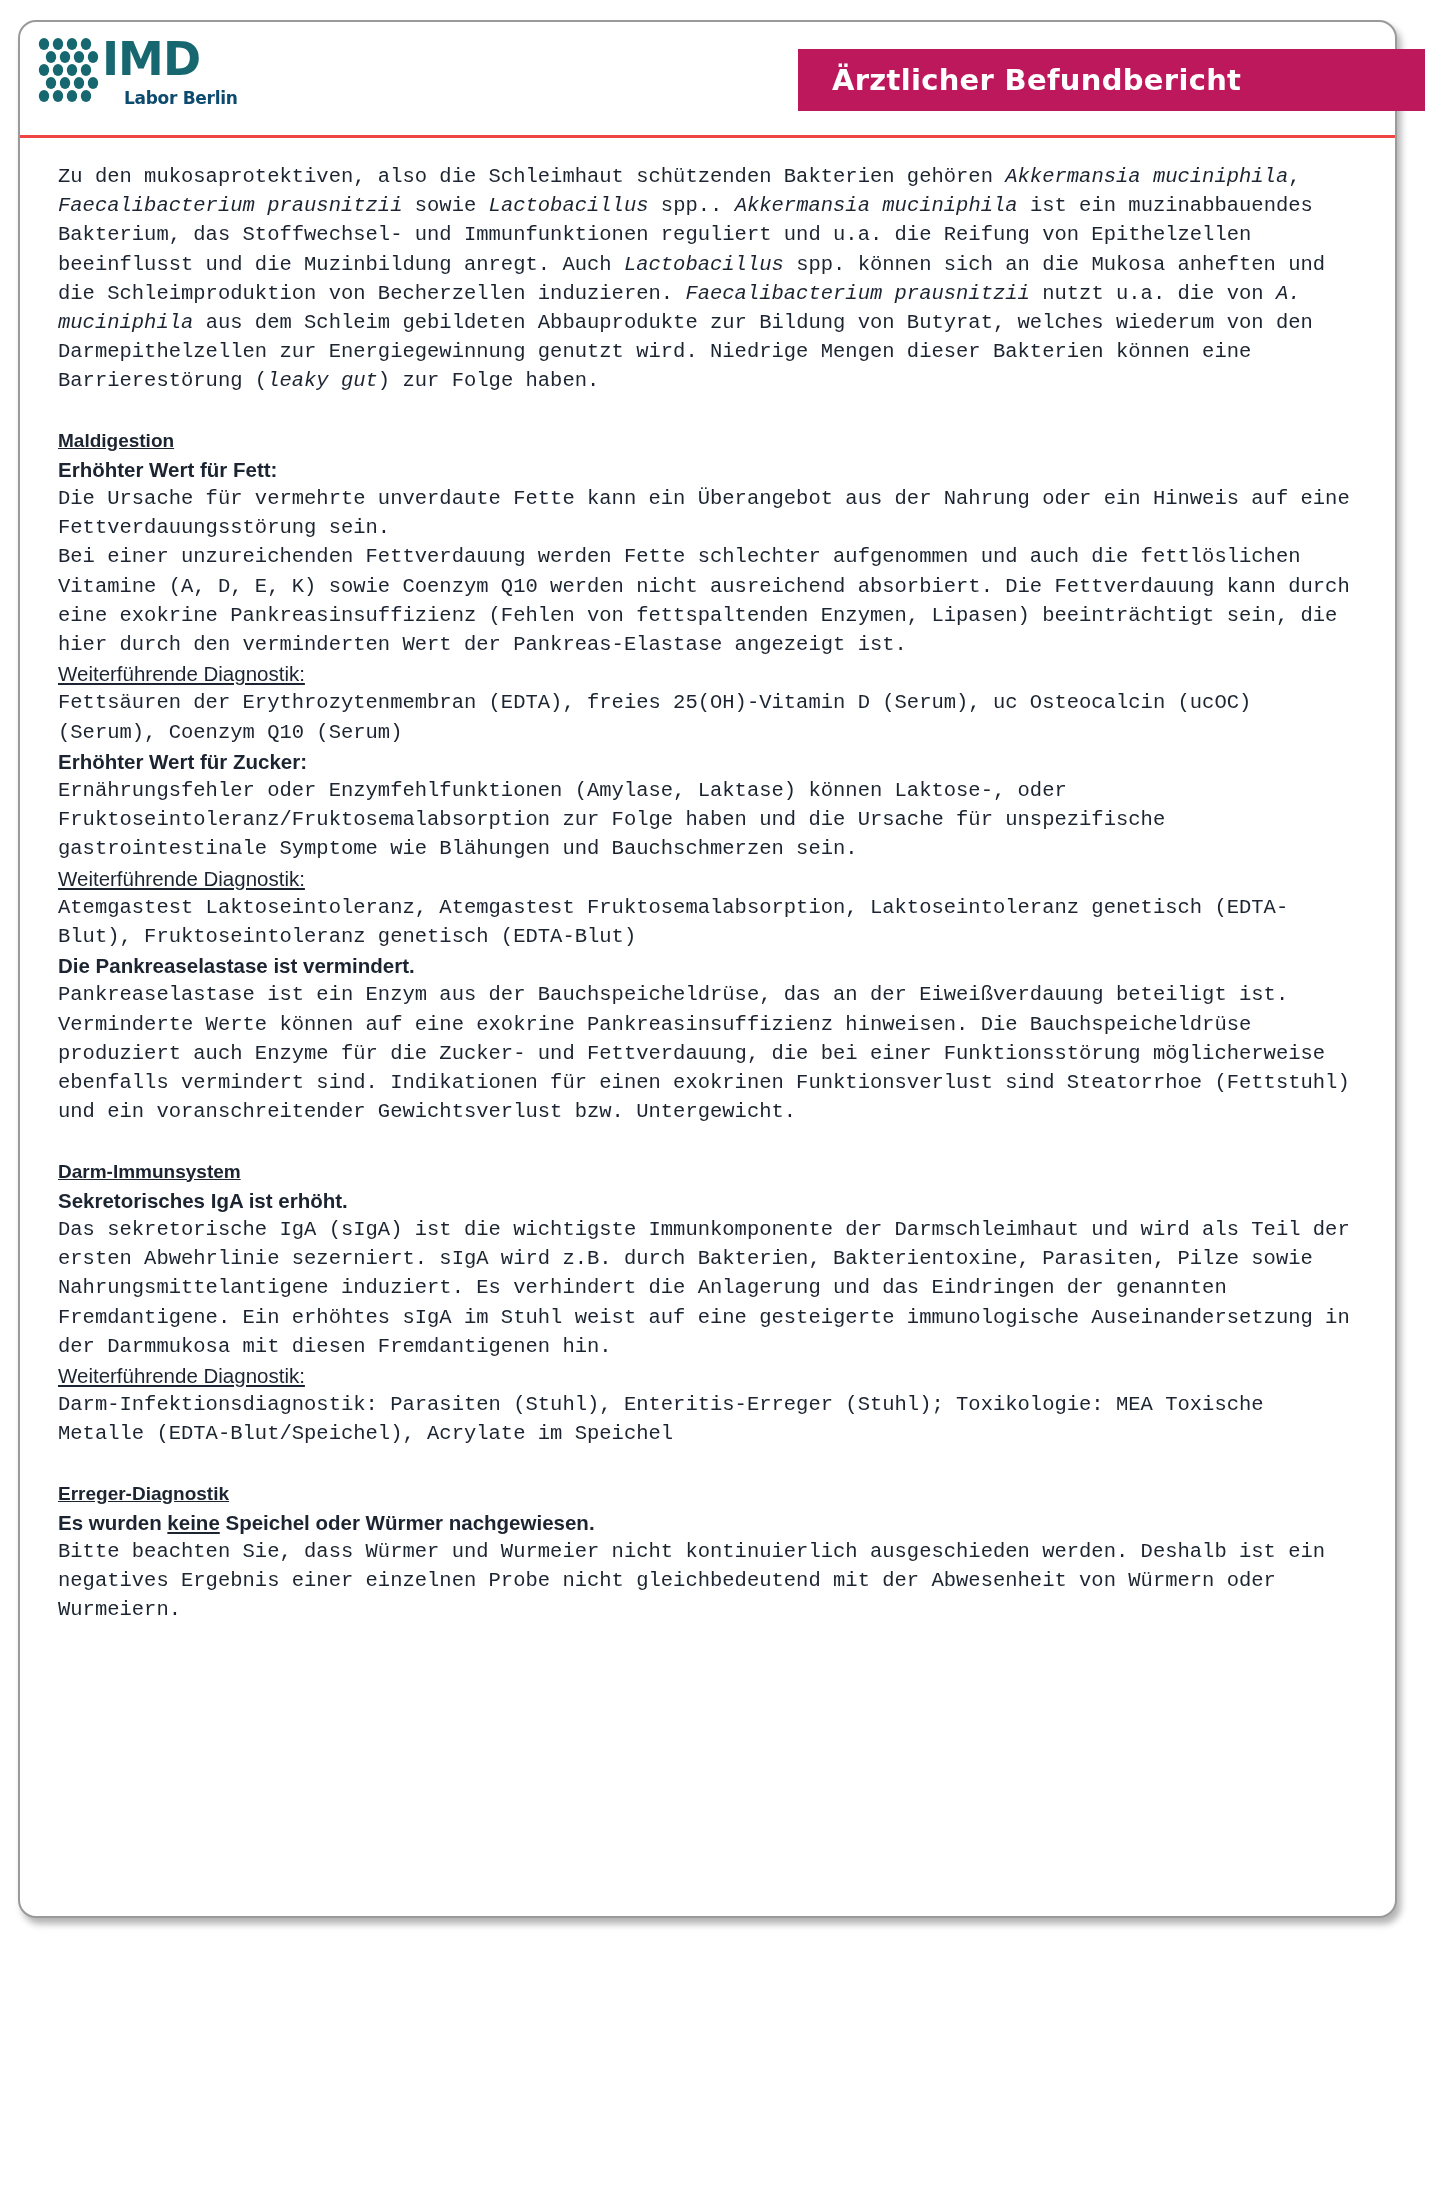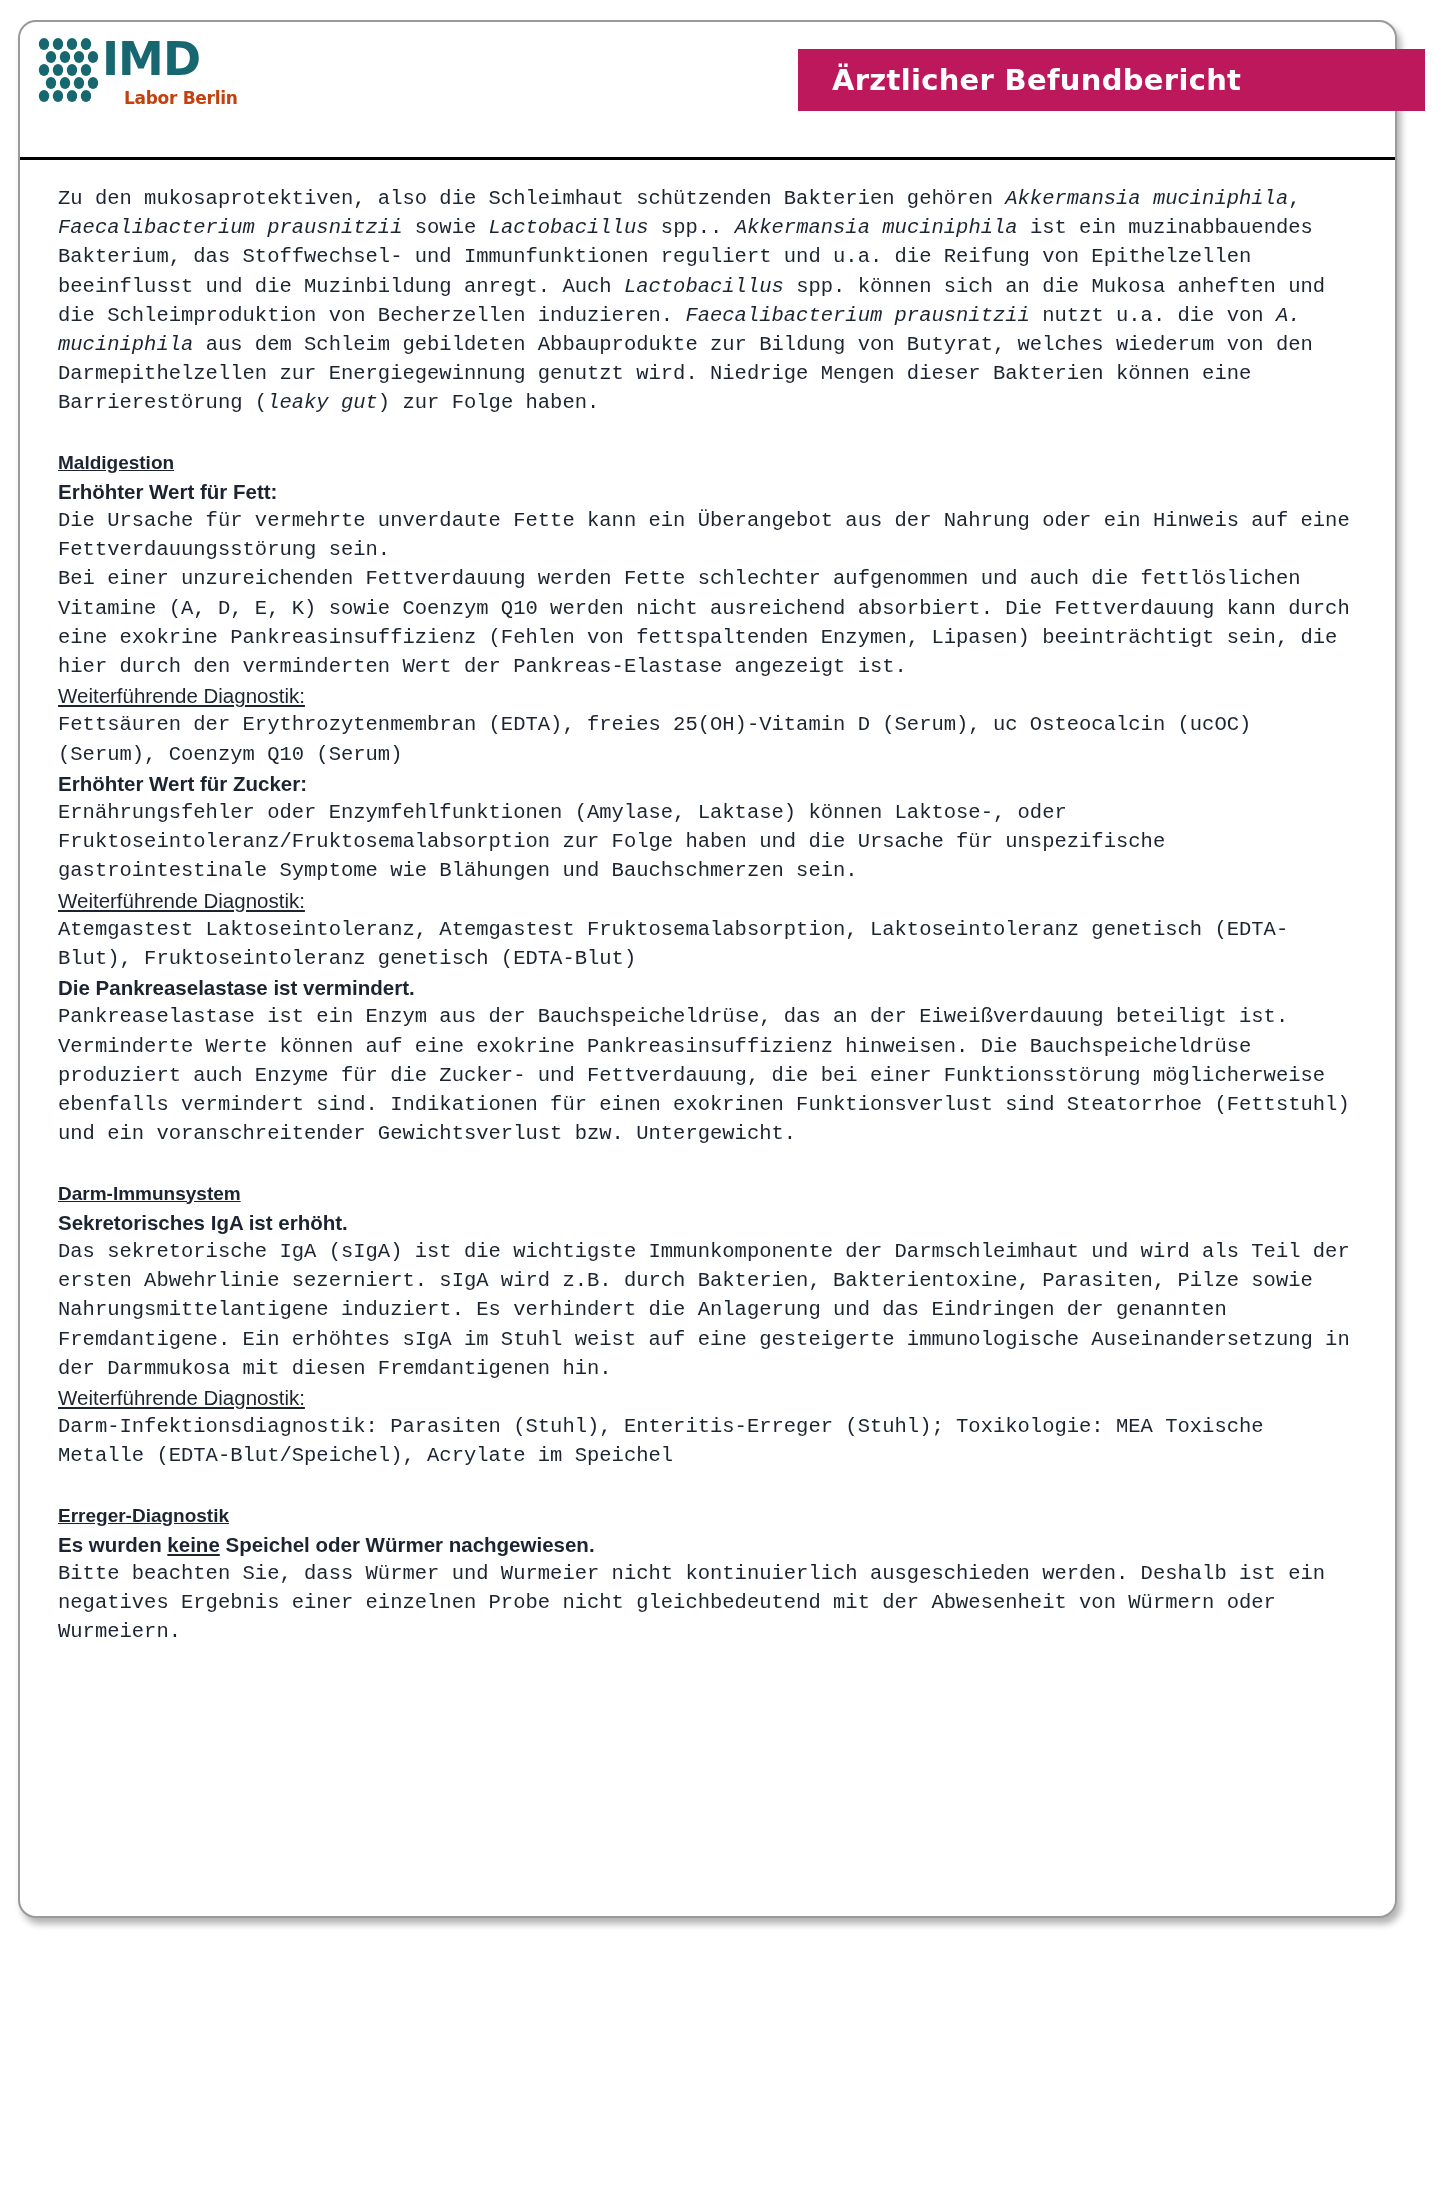--- a/index.html
+++ b/index.html
@@ -25,22 +25,22 @@
     background: #ffffff;
     border: 2px solid #9a9a9a;
     border-radius: 18px;
     box-shadow: 4px 6px 7px rgba(0,0,0,0.30);
     box-sizing: border-box;
   }
 
   
   .page-header {
     position: relative;
-    height: 138px;
-    border-bottom: 3px solid #000000;
+    height: 116px;
+    border-bottom: 3px solid #ef4444;
     box-sizing: border-box;
   }
 
   .logo-block {
     position: absolute;
     left: 16px;
     top: 10px;
     display: flex;
     align-items: flex-start;
   }
@@ -61,21 +61,21 @@
     line-height: 46px;
     letter-spacing: -1px;
     color: #16676f;
     margin-top: 4px;
   }
   .logo-sub {
     font-family: "DejaVu Sans", sans-serif;
     font-weight: bold;
     font-size: 17px;
     line-height: 20px;
-    color: #c2410c;
+    color: #0c4a6e;
     margin-top: 6px;
     margin-left: 22px;
     letter-spacing: -0.3px;
   }
 
   .title-banner {
     position: absolute;
     left: 778px;
     top: 27px;
     width: 627px;

